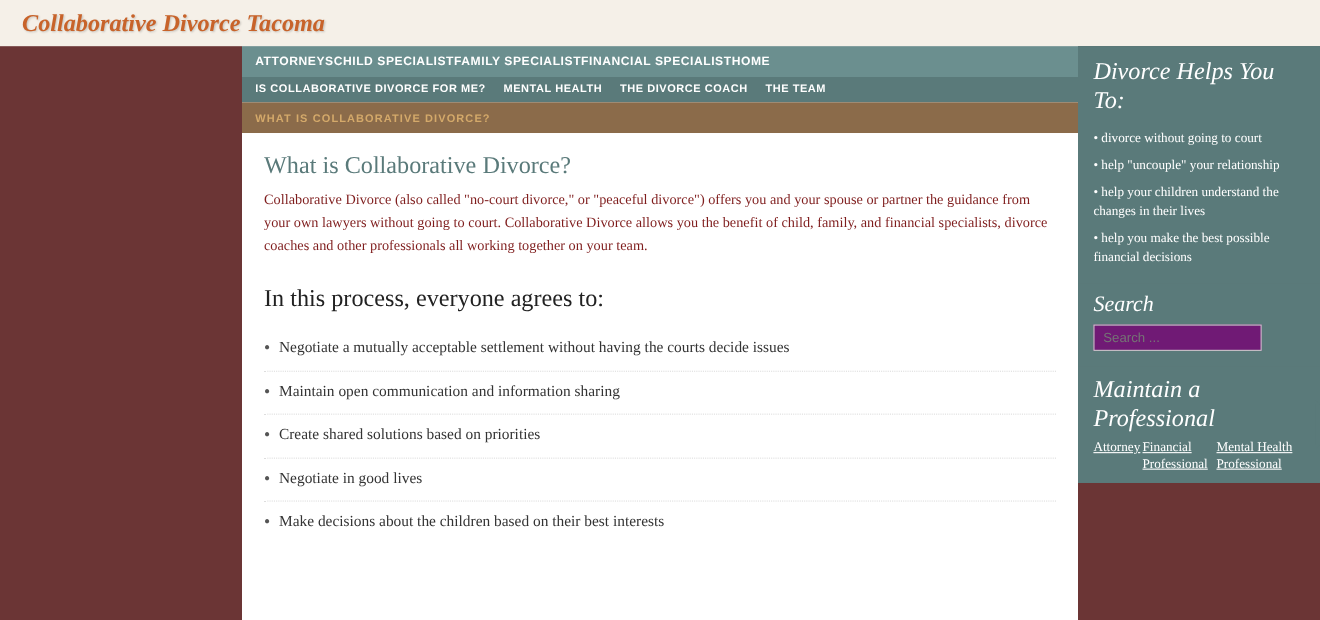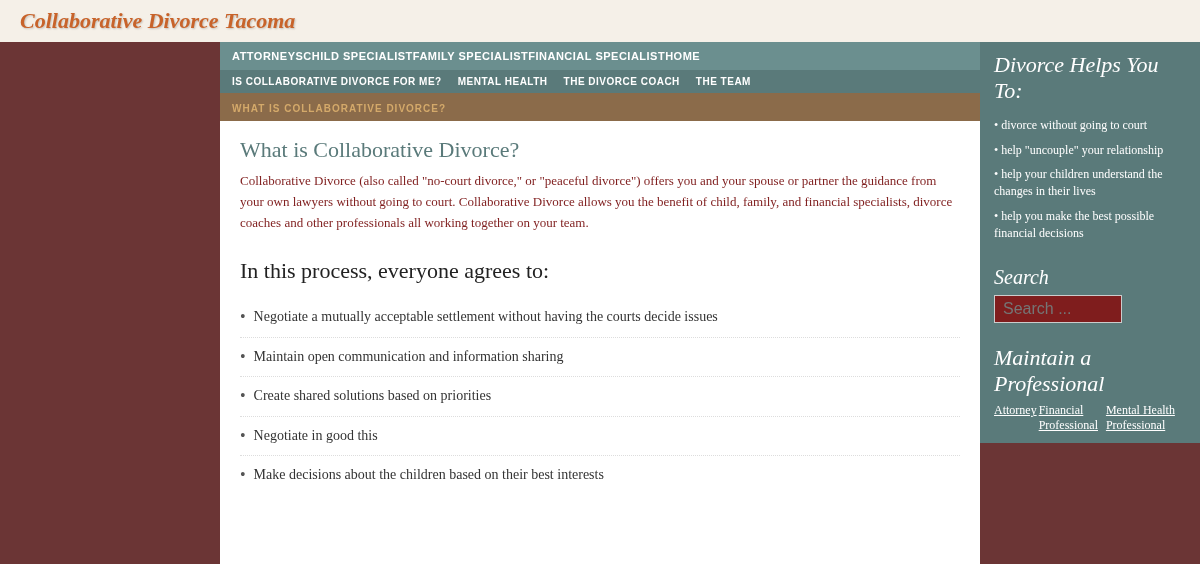--- a/index.html
+++ b/index.html
@@ -227,25 +227,25 @@
 
     .search-title {
       font-size: 20px;
       color: white;
       font-family: 'Palatino Linotype', Palatino, serif;
       font-style: italic;
       margin-bottom: 6px;
     }
 
     .search-input {
-      width: 128px;
+      width: 153px;
       padding: 4px 8px;
-      font-size: 16px;
+      font-size: 12px;
       border: 1px solid #ccc;
-      background: #7f1d1d;
+      background: #701a75;
       color: #999;
       font-family: Arial, sans-serif;
     }
 
     .sidebar-contact {
       background: #5a7a7a;
       padding: 8px 14px 10px;
       margin-top: 4px;
       position: relative;
     }
@@ -364,21 +364,21 @@
       <li>
         <span class="bullet-dot">•</span>
         <span>Maintain open communication and information sharing</span>
       </li>
       <li>
         <span class="bullet-dot">•</span>
         <span>Create shared solutions based on priorities</span>
       </li>
       <li>
         <span class="bullet-dot">•</span>
-        <span>Negotiate in good this</span>
+        <span>Negotiate in good lives</span>
       </li>
       <li>
         <span class="bullet-dot">•</span>
         <span>Make decisions about the children based on their best interests</span>
       </li>
     </ul>
   </div>
 
 </div>
 

